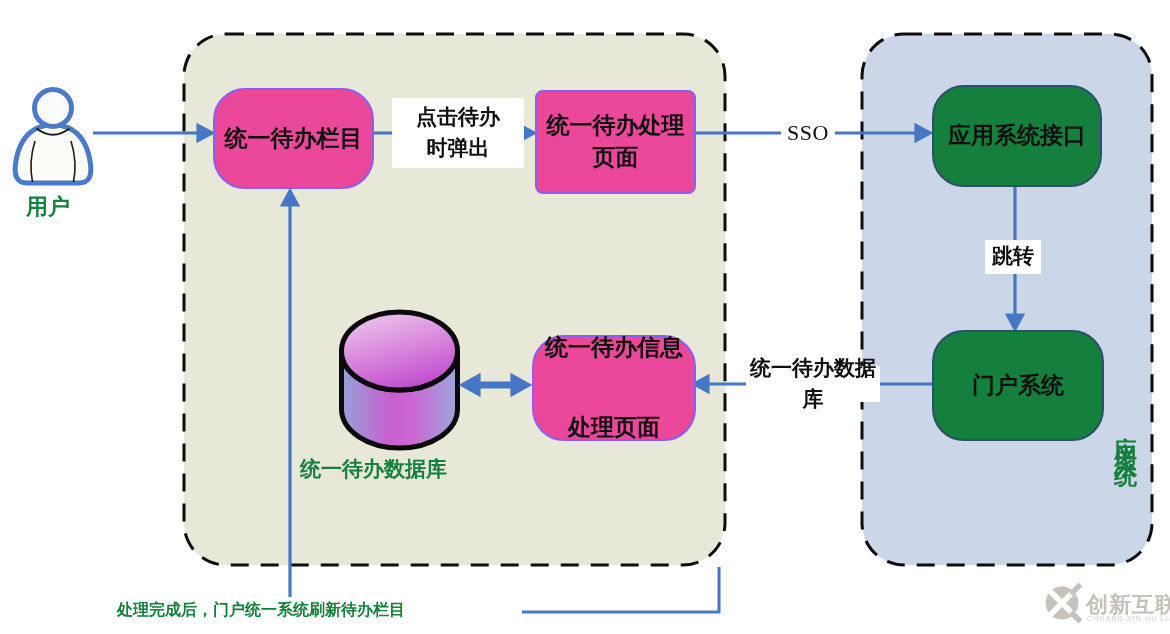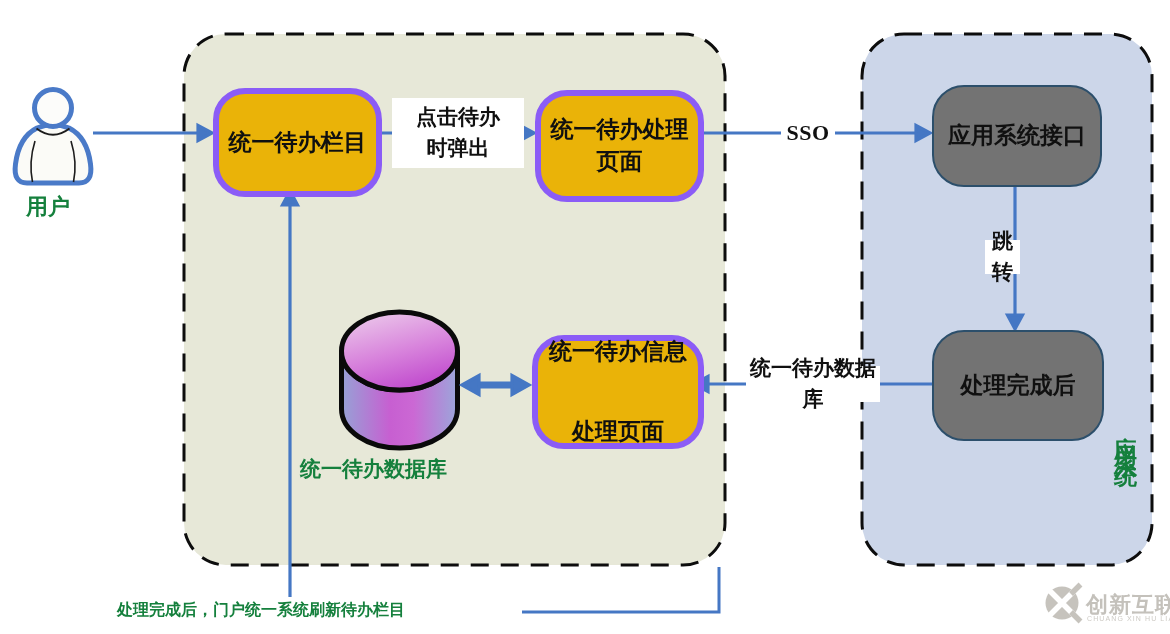--- a/index.html
+++ b/index.html
@@ -11,29 +11,29 @@
     font-family:"Liberation Serif","DejaVu Serif",serif;
     color:#101010;
   }
   .stage svg.artwork{position:absolute;left:0;top:0;z-index:1;}
   .node{
     position:absolute;z-index:3;
     display:flex;flex-direction:column;align-items:center;justify-content:center;
     text-align:center;border-radius:32px;
     font-size:23px;font-weight:600;line-height:1.38;color:#101010;
   }
-  .node.olive{background:#eab308;border:6px solid #8b5cf6;}
-  .node.blue{background:#737373;border:2px solid #2c4f6b;}
+  .node.olive{background:#ec4899;border:2px solid #8b5cf6;}
+  .node.blue{background:#15803d;border:2px solid #2c4f6b;}
   .lbl{
     position:absolute;z-index:3;background:#ffffff;
     display:flex;flex-direction:column;align-items:center;justify-content:center;
     text-align:center;font-size:21px;font-weight:600;line-height:1.5;color:#101010;
   }
   .txt{position:absolute;z-index:3;font-weight:600;color:#15803d;white-space:nowrap;}
-  .sso{font-size:22px;font-weight:700;letter-spacing:.5px;}
+  .sso{font-size:22px;font-weight:400;letter-spacing:.5px;}
   .vertical{
     writing-mode:vertical-rl;text-orientation:upright;
     letter-spacing:9px;font-size:23px;
   }
   .brand{
     font-family:"Liberation Sans","DejaVu Sans",sans-serif;
     color:#c4c1bb;font-weight:700;font-size:22px;letter-spacing:1px;
   }
   .brand-caption{
     font-family:"Liberation Sans","DejaVu Sans",sans-serif;
@@ -122,47 +122,47 @@
 
   <div class="node olive" style="left:213px;top:88px;width:157px;height:97px;">
     <span>统一待办栏目</span>
   </div>
 
   <div class="lbl" style="left:392px;top:98px;width:132px;height:70px;">
     <span>点击待办</span>
     <span>时弹出</span>
   </div>
 
-  <div class="node olive" style="left:535px;top:90px;width:157px;height:100px;">
+  <div class="node olive" style="left:535px;top:90px;width:157px;height:100px;border-radius:8px;">
     <span>统一待办处理</span>
     <span>页面</span>
   </div>
 
   <div class="lbl sso" style="left:781px;top:113px;width:54px;height:38px;">
     <span>SSO</span>
   </div>
 
   <div class="node olive" style="left:532px;top:335px;width:160px;height:102px;gap:48px;">
     <span>统一待办信息</span>
     <span>处理页面</span>
   </div>
 
   <div class="txt" style="left:300px;top:455px;width:200px;text-align:left;font-size:21px;">统一待办数据库</div>
 
 
   <div class="node blue" style="left:932px;top:85px;width:166px;height:98px;">
     <span>应用系统接口</span>
   </div>
 
-  <div class="lbl" style="left:985px;top:240px;width:35px;height:34px;">
+  <div class="lbl" style="left:985px;top:240px;width:56px;height:34px;">
     <span>跳转</span>
   </div>
 
   <div class="node blue" style="left:932px;top:330px;width:168px;height:107px;">
-    <span>处理完成后</span>
+    <span>门户系统</span>
   </div>
 
   <div class="lbl" style="left:746px;top:366px;width:134px;height:36px;">
     <span>统一待办数据库</span>
   </div>
 
   <div class="txt vertical" style="left:1110px;top:418px;height:150px;">应用系统</div>
 
   <div class="txt" style="left:117px;top:600px;font-size:16px;">处理完成后，门户统一系统刷新待办栏目</div>
 

